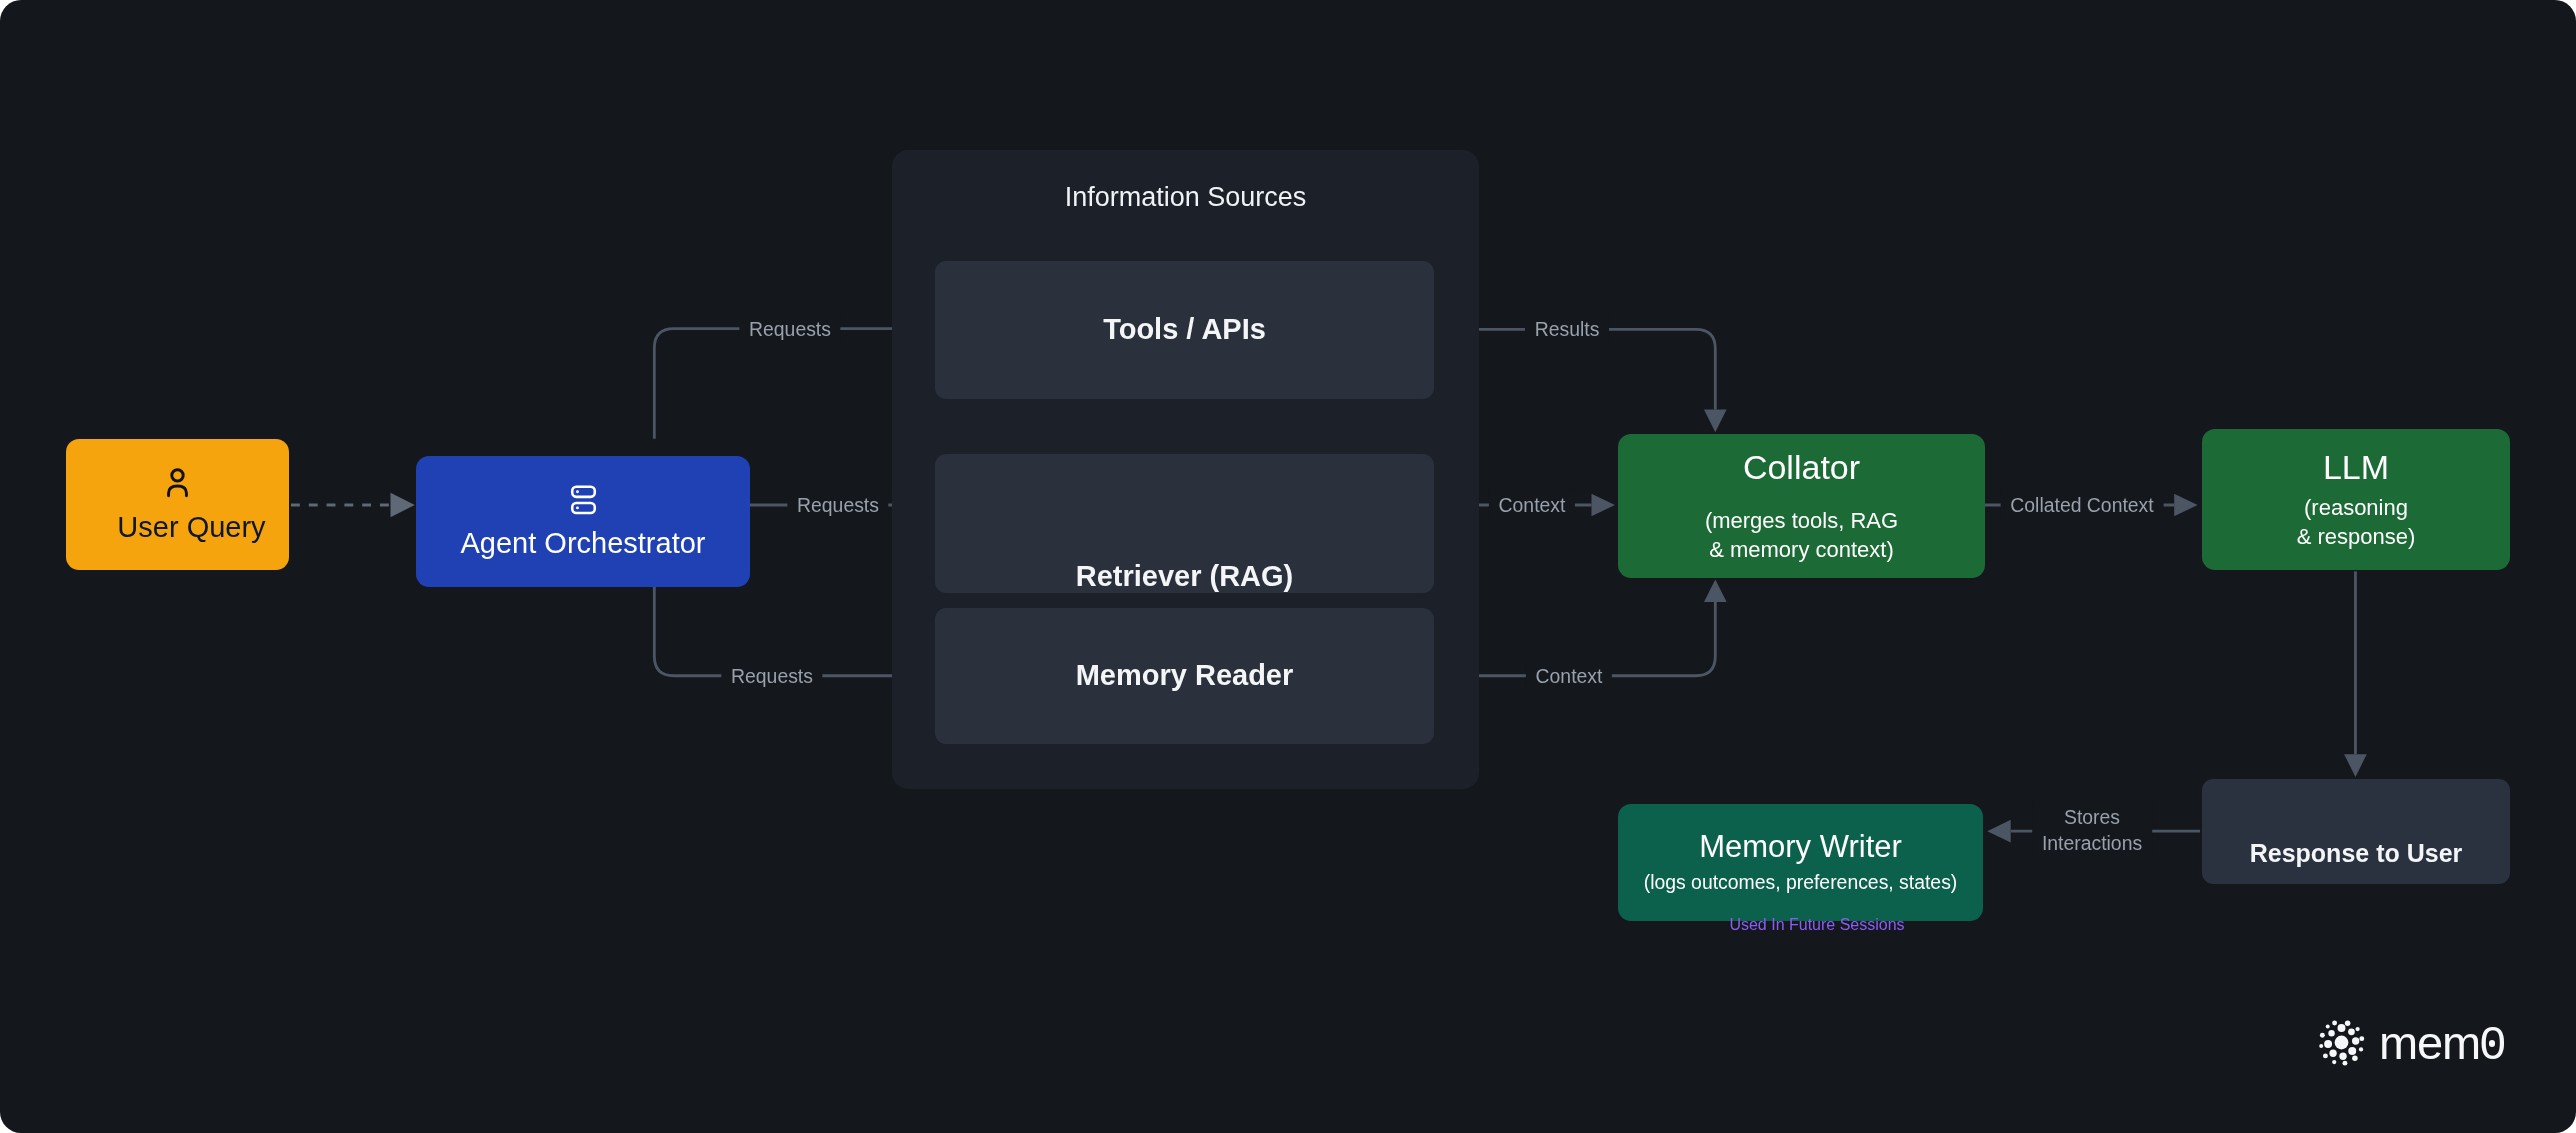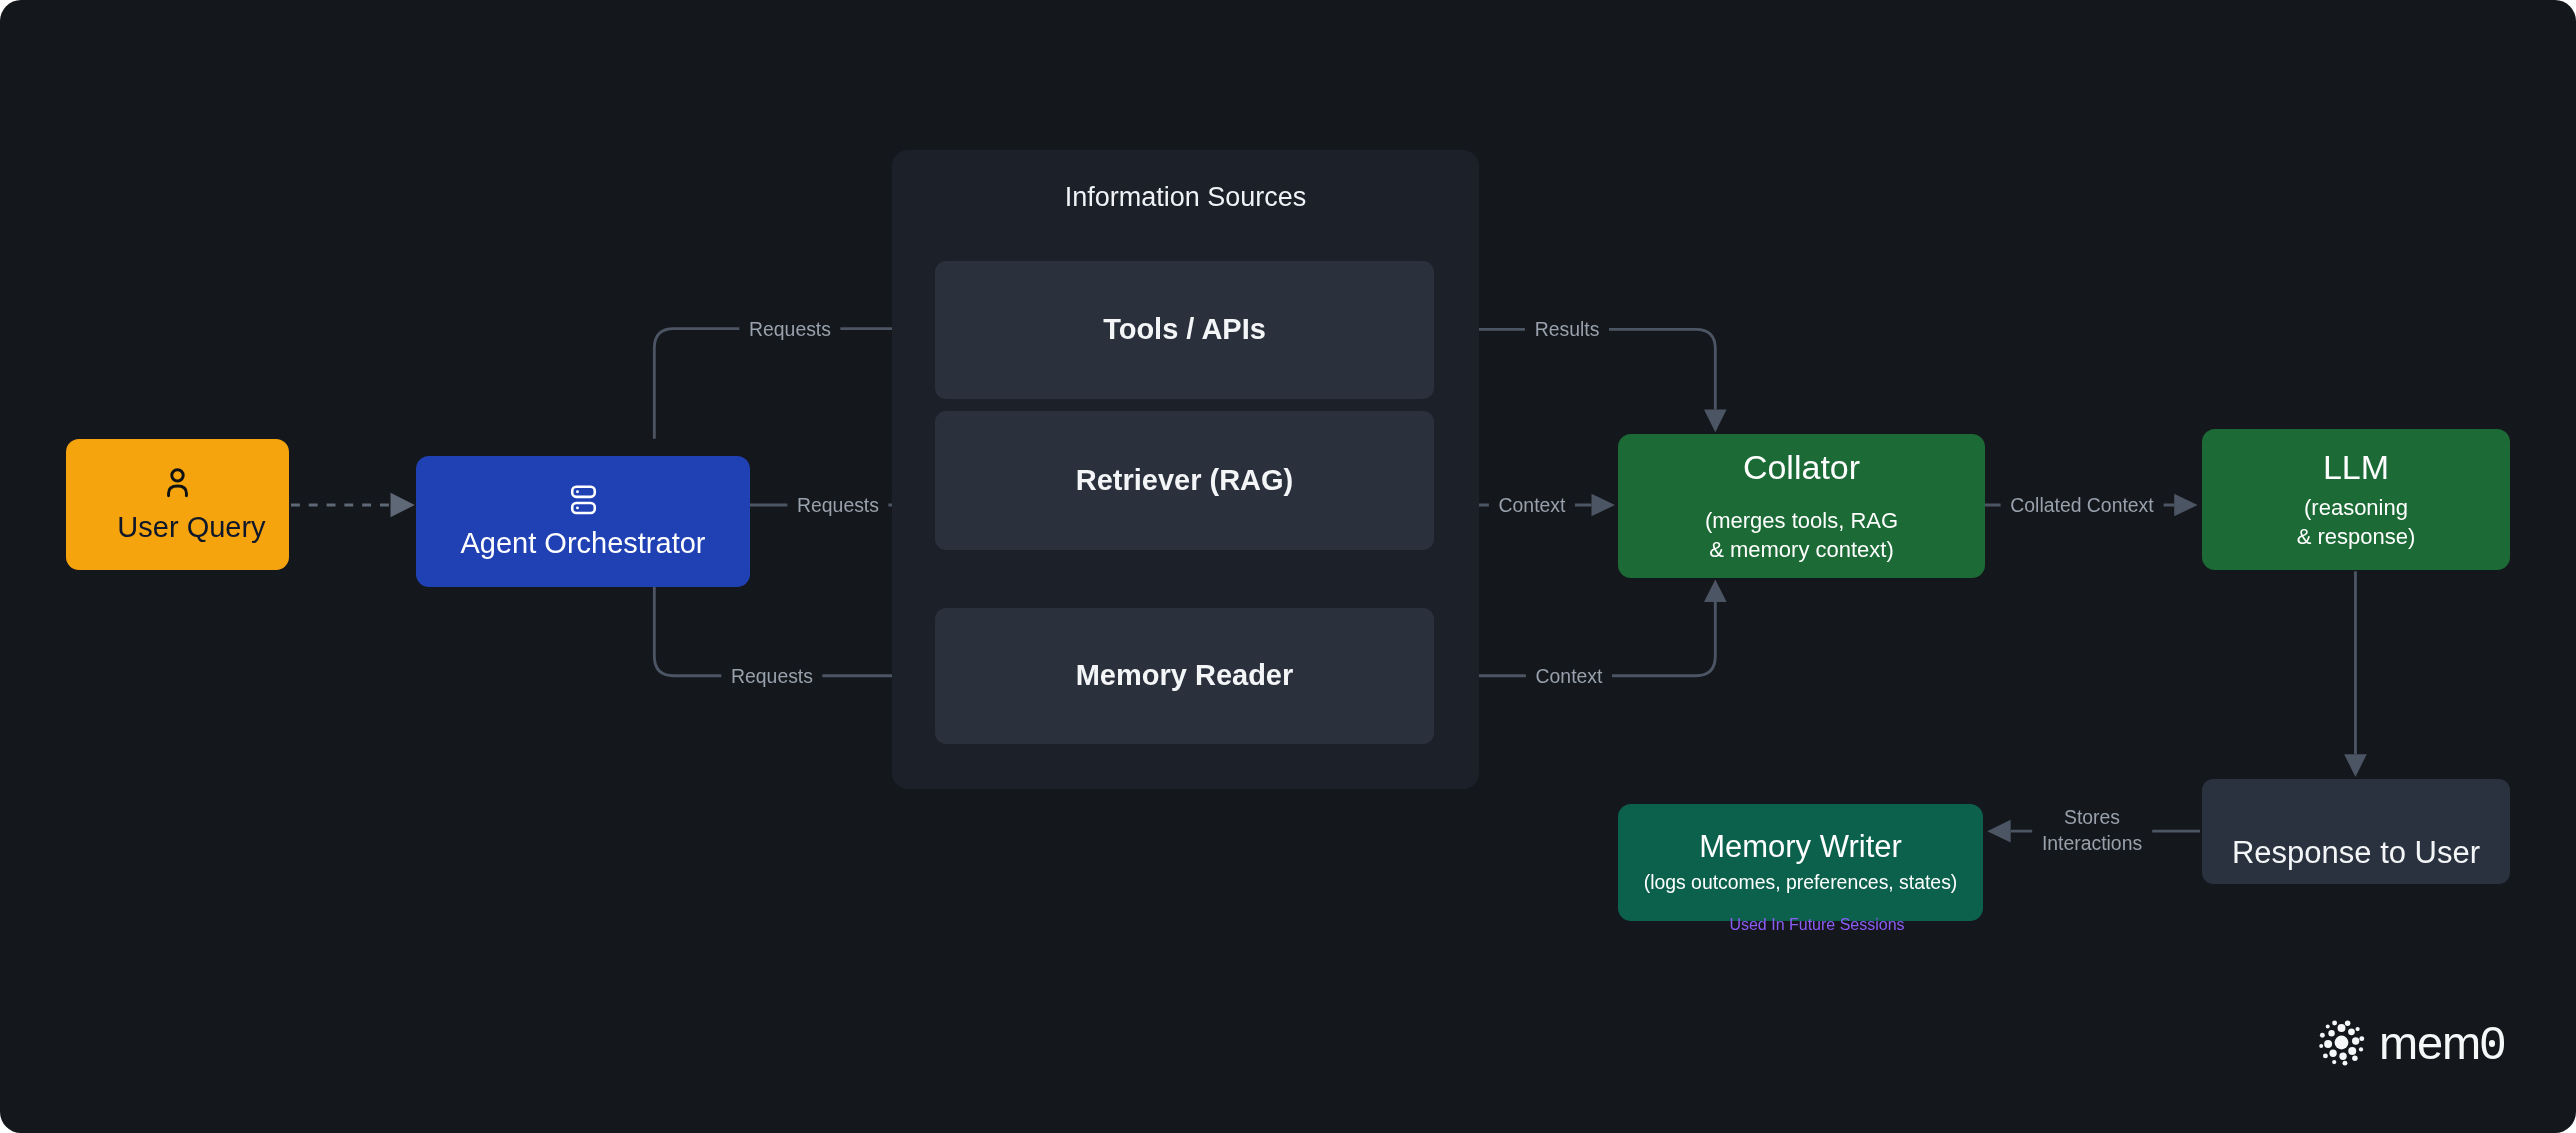--- a/index.html
+++ b/index.html
@@ -15,36 +15,36 @@
   .user-query .title{font-size:29px;font-weight:500;color:#0f172a;margin-left:28px;}
   .agent-orchestrator{left:416px;top:439px;width:334px;height:131px;background:#2041B4;border-radius:13px;color:#FFFFFF;gap:8px;margin-top:17px;}
   .agent-orchestrator .title{font-size:29px;font-weight:500;}
 
   
   .panel{position:absolute;left:892px;top:150px;width:587px;height:639px;background:#1B2029;border-radius:16px;z-index:1;}
   .panel-title{position:absolute;left:0;top:32px;width:587px;text-align:center;font-size:27px;font-weight:500;color:#F0F2F5;}
   .src-box{left:935px;width:499px;background:#2A313D;border-radius:11.3px;color:#F3F5F7;}
   .src-box .title{font-size:29px;font-weight:700;color:#F3F5F7;}
   .tools-apis{top:261px;height:138px;}
-  .retriever{top:411px;height:139px;}
+  .retriever{top:454px;height:139px;justify-content:flex-end;}
   .memory-reader{top:608px;height:136px;}
 
   
   .collator{left:1618px;top:434px;width:367px;height:144px;background:#1C6B36;border-radius:13px;color:#fff;gap:18px;}
   .collator .title{font-size:34px;font-weight:500;}
   .collator .subtitle{font-size:22px;}
   .llm{left:2202px;top:429px;width:308px;height:141px;background:#1C6B36;border-radius:13px;color:#fff;gap:6.5px;}
   .llm .title{font-size:34px;font-weight:500;}
   .llm .subtitle{font-size:22px;}
   .memory-writer{left:1618px;top:772px;width:365px;height:117px;background:#0C614D;border-radius:13px;color:#fff;gap:5.7px;margin-top:32px;}
   .memory-writer .title{font-size:31px;font-weight:500;}
   .memory-writer .subtitle{font-size:19.4px;}
 
   .response-to-user{left:2202px;top:779px;width:308px;height:105px;background:#2A323F;border-radius:11.3px;color:#F3F5F7;}
-  .response-to-user .title{font-size:31px;font-weight:400;margin-top:43px;}
+  .response-to-user .title{font-size:25px;font-weight:700;margin-top:43px;}
 
   
   .edge-label{position:absolute;z-index:3;transform:translate(-50%,-50%);background:#14171C;color:#98A1AC;font-size:19.4px;padding:3.2px 9.7px;text-align:center;line-height:1.35;white-space:pre-line;}
 
   .note{position:absolute;z-index:2;transform:translate(-50%,-50%);color:#8b5cf6;font-size:16px;font-weight:500;white-space:nowrap;}
 
   
   .logo{position:absolute;left:2317px;top:1018px;display:flex;align-items:center;gap:13px;z-index:2;}
   .logo-word{position:relative;color:#F6F7F8;font-size:47px;font-weight:400;letter-spacing:-1.2px;line-height:1;}
   .logo-word .zero-dot{position:absolute;right:9.7px;top:21px;width:6.5px;height:6.5px;border-radius:50%;background:#F6F7F8;}

